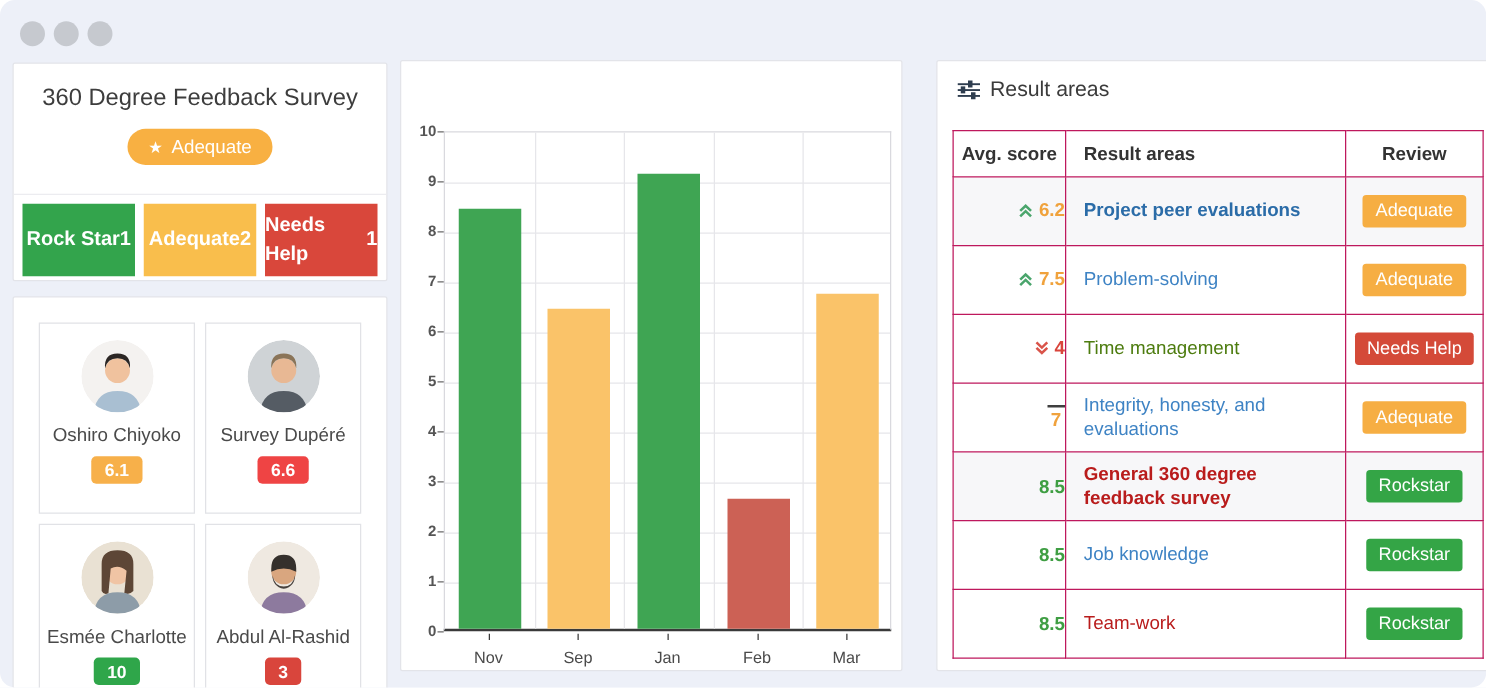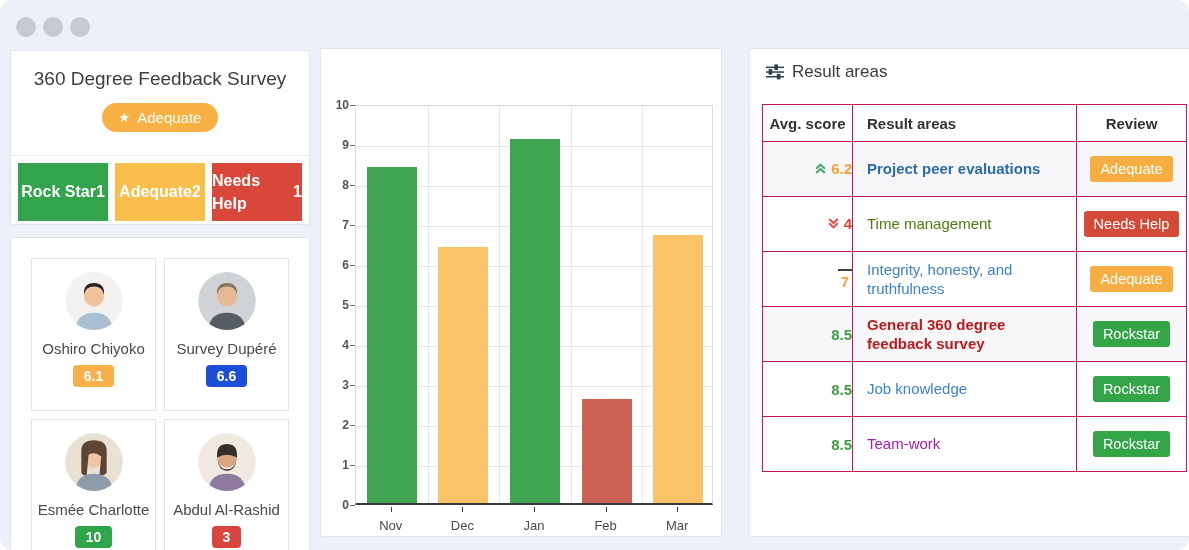--- a/index.html
+++ b/index.html
@@ -94,21 +94,21 @@
     <circle cx="32" cy="32" r="32" fill="#f4f2f0"></circle>
     <circle cx="32" cy="27" r="11" fill="#f0c29e"></circle>
     <path d="M21 25 Q20 12 32 12 Q44 12 43 25 Q41 16 32 16 Q23 16 21 25 Z" fill="#2b2624"></path>
     <path d="M11 64 Q13 45 32 45 Q51 45 53 64 Z" fill="#a9bfd2"></path>
   </svg></div><div class="member-name">Oshiro Chiyoko</div><span class="member-score" style="background: rgb(247, 176, 74);">6.1</span></div>
       <div class="member-tile"><div class="avatar"><svg width="58" height="58" viewBox="0 0 64 64">
     <circle cx="32" cy="32" r="32" fill="#cfd3d6"></circle>
     <circle cx="32" cy="27" r="11" fill="#e8b894"></circle>
     <path d="M21 25 Q20 12 32 12 Q44 12 43 25 Q41 16 32 16 Q23 16 21 25 Z" fill="#8a7458"></path>
     <path d="M11 64 Q13 45 32 45 Q51 45 53 64 Z" fill="#555c64"></path>
-  </svg></div><div class="member-name">Survey Dupéré</div><span class="member-score" style="background: #1d4ed8;">6.6</span></div>
+  </svg></div><div class="member-name">Survey Dupéré</div><span class="member-score" style="background: #ef4444;">6.6</span></div>
       <div class="member-tile"><div class="avatar"><svg width="58" height="58" viewBox="0 0 64 64">
     <circle cx="32" cy="32" r="32" fill="#e9e1d3"></circle>
     <circle cx="32" cy="27" r="11" fill="#f0c4a4"></circle>
     <path d="M18 20 Q18 8 32 8 Q46 8 46 20 L46 44 Q42 48 38 46 L40 26 Q33 20 26 24 L24 46 Q20 48 18 44 Z" fill="#5d4636"></path>
     <path d="M11 64 Q13 45 32 45 Q51 45 53 64 Z" fill="#8d9ca8"></path>
   </svg></div><div class="member-name">Esmée Charlotte</div><span class="member-score" style="background: rgb(47, 166, 74);">10</span></div>
       <div class="member-tile"><div class="avatar"><svg width="58" height="58" viewBox="0 0 64 64">
     <circle cx="32" cy="32" r="32" fill="#efe9e1"></circle>
     <circle cx="32" cy="27" r="11" fill="#d9a67f"></circle>
     <path d="M21 24 Q21 12 32 12 Q43 12 43 24 L43 27 Q32 21 21 27 Z" fill="#35302c"></path>
@@ -157,21 +157,21 @@
         <div class="ytick-mark" style="left: 29px; top: 176px;"></div>
         <div class="ytick-label" style="left: 2px; top: 129px;">8</div>
         <div class="ytick-mark" style="left: 29px; top: 136px;"></div>
         <div class="ytick-label" style="left: 2px; top: 89px;">9</div>
         <div class="ytick-mark" style="left: 29px; top: 96px;"></div>
         <div class="ytick-label" style="left: 2px; top: 49px;">10</div>
         <div class="ytick-mark" style="left: 29px; top: 56px;"></div>
         <div class="xtick" style="left: 69.8px; top: 458px;"></div>
         <div class="xlabel" style="left: 34px; width: 71.6px; top: 469px;">Nov</div>
         <div class="xtick" style="left: 141.4px; top: 458px;"></div>
-        <div class="xlabel" style="left: 105.6px; width: 71.6px; top: 469px;">Dec</div>
+        <div class="xlabel" style="left: 105.6px; width: 71.6px; top: 469px;">Sep</div>
         <div class="xtick" style="left: 213px; top: 458px;"></div>
         <div class="xlabel" style="left: 177.2px; width: 71.6px; top: 469px;">Jan</div>
         <div class="xtick" style="left: 284.6px; top: 458px;"></div>
         <div class="xlabel" style="left: 248.8px; width: 71.6px; top: 469px;">Feb</div>
         <div class="xtick" style="left: 356.2px; top: 458px;"></div>
         <div class="xlabel" style="left: 320.4px; width: 71.6px; top: 469px;">Mar</div>
       </div>
   </div>
 
   <div class="card ra-card">
@@ -209,53 +209,64 @@
                   <path d="M2 10.2 L6 6.4 L10 10.2" fill="none" stroke="#4aa56c" stroke-width="1.9"></path>
                 </svg>
                 <span style="color: rgb(240, 162, 60);">6.2</span>
               </span></td>
             <td class="c-area"><span style="color: rgb(43, 108, 168); font-weight: bold;">Project peer evaluations</span></td>
             <td class="c-review"><span class="review-badge" style="background: rgb(246, 174, 67);">Adequate</span></td>
           </tr>
           <tr>
             <td class="c-score"><span class="score-inner">
                 <svg width="13" height="13" viewBox="0 0 12 12">
+                  <path d="M2 6.2 L6 2.4 L10 6.2" fill="none" stroke="#4aa56c" stroke-width="1.9"></path>
+                  <path d="M2 10.2 L6 6.4 L10 10.2" fill="none" stroke="#4aa56c" stroke-width="1.9"></path>
+                </svg>
+                <span style="color: rgb(240, 162, 60);">7.5</span>
+              </span></td>
+            <td class="c-area"><span style="color: rgb(62, 131, 196);">Problem-solving</span></td>
+            <td class="c-review"><span class="review-badge" style="background: rgb(246, 174, 67);">Adequate</span></td>
+          </tr>
+          <tr>
+            <td class="c-score"><span class="score-inner">
+                <svg width="13" height="13" viewBox="0 0 12 12">
                   <path d="M2 1.8 L6 5.6 L10 1.8" fill="none" stroke="#d9544a" stroke-width="1.9"></path>
                   <path d="M2 5.8 L6 9.6 L10 5.8" fill="none" stroke="#d9544a" stroke-width="1.9"></path>
                 </svg>
                 <span style="color: rgb(217, 69, 60);">4</span>
               </span></td>
             <td class="c-area"><span style="color: #4d7c0f;">Time management</span></td>
             <td class="c-review"><span class="review-badge" style="background: rgb(212, 74, 56);">Needs Help</span></td>
           </tr>
           <tr>
             <td class="c-score"><span class="score-inner">
                 <span class="flat-score" style="color: rgb(240, 162, 60);">7</span>
               </span></td>
-            <td class="c-area"><span style="color: rgb(62, 131, 196);">Integrity, honesty, and truthfulness</span></td>
+            <td class="c-area"><span style="color: rgb(62, 131, 196);">Integrity, honesty, and evaluations</span></td>
             <td class="c-review"><span class="review-badge" style="background: rgb(246, 174, 67);">Adequate</span></td>
           </tr>
           <tr class="hl">
             <td class="c-score"><span class="score-inner">
                 <span style="color: rgb(63, 158, 67);">8.5</span>
               </span></td>
             <td class="c-area"><span style="color: #b91c1c; font-weight: bold;">General 360 degree feedback survey</span></td>
             <td class="c-review"><span class="review-badge" style="background: rgb(52, 165, 70);">Rockstar</span></td>
           </tr>
           <tr>
             <td class="c-score"><span class="score-inner">
                 <span style="color: rgb(63, 158, 67);">8.5</span>
               </span></td>
             <td class="c-area"><span style="color: rgb(62, 131, 196);">Job knowledge</span></td>
             <td class="c-review"><span class="review-badge" style="background: rgb(52, 165, 70);">Rockstar</span></td>
           </tr>
           <tr>
             <td class="c-score"><span class="score-inner">
                 <span style="color: rgb(63, 158, 67);">8.5</span>
               </span></td>
-            <td class="c-area"><span style="color: #a21caf; text-align: right;">Team-work</span></td>
+            <td class="c-area"><span style="color: #b91c1c; text-align: right;">Team-work</span></td>
             <td class="c-review"><span class="review-badge" style="background: rgb(52, 165, 70);">Rockstar</span></td>
           </tr>
         </tbody>
     </table>
   </div>
 
 </div>
 
 </body></html>

